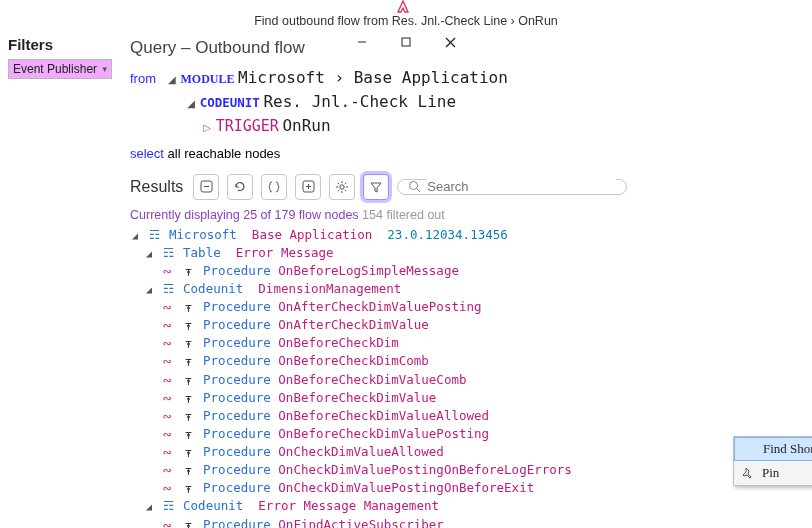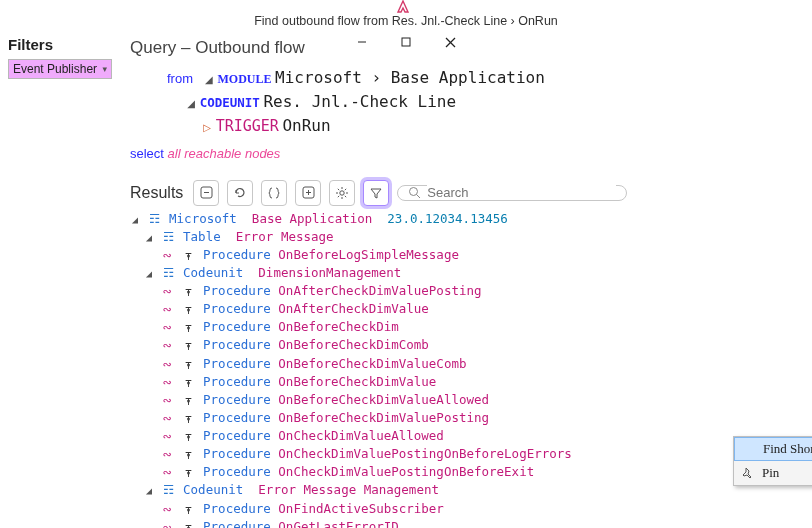--- a/index.html
+++ b/index.html
@@ -10,30 +10,30 @@
   .winbtns { display: flex; gap: 0; }
   .winbtn { width: 44px; height: 28px; display: flex; align-items: center; justify-content: center; }
   .main { display: flex; height: calc(100% - 30px); }
   .sidebar { width: 130px; padding: 6px 8px; }
   .sidebar h2 { font-size: 15px; font-weight: 600; margin-bottom: 6px; }
   .dropdown { border: 1px solid #b8b8b8; background: #f0abfc; padding: 2px 4px; font-size: 12px; display: flex; align-items: center; justify-content: space-between; width: 104px; height: 20px; }
   .dropdown .chev { font-size: 9px; color: #555; }
   .content { flex: 1; padding: 8px 10px 0 0; position: relative; }
   .qtitle { font-size: 17px; color: #444; margin-bottom: 8px; }
   .qline { font-size: 13px; margin-left: 0; line-height: 1.5; }
-  .kw-from { color: #2a2aff; margin-left: 37px; }
+  .kw-from { color: #2a2aff; }
   .kw-module { color: #2a2aff; font-weight: 600; font-family: Liberation Serif, serif; font-size: 12px;}
   .kw-codeunit { color: #2a2aff; font-weight: 600; font-family: Consolas, monospace; font-size: 12.5px;}
   .kw-trigger { color: #c21b7a; font-family: Consolas, monospace; font-size: 15px;}
   .mono { font-family: Consolas, monospace; font-size: 16px; color: #222;}
   .twist { display:inline-block; width:10px; text-align:center; color:#555; font-size:10px;}
   .trigstart { display:inline-block; width:10px; text-align:center; color:#d05a2b; font-size:10px;}
   .kw-select { color: #2a2aff; }
-  .italic { font-style: italic; color: #ec4899; }
-  .resultbar { display: flex; align-items: center; gap: 8px; margin-top: 16px; }
+  .italic { color: #000000; }
+  .resultbar { display: flex; align-items: center; gap: 8px; margin-top: 10px; }
   .resultbar h3 { font-size: 16px; color: #333; font-weight: 500; margin-right: 2px;}
   .iconbtn { width: 26px; height: 26px; border: 1px solid #c7c7c7; border-radius: 4px; display: flex; align-items: center; justify-content: center; background: #fff; }
   .iconbtn.active { box-shadow: 0 0 0 3px rgba(120,80,255,0.35); border-color:#a688ff;}
   .searchbox { flex: 1; max-width: 230px; height: 16px; border: 1px solid #c7c7c7; border-radius: 13px; display: flex; align-items: center; padding: 0 10px; color: #8a8a8a; gap:6px;}
   .searchbox input { border:none; outline:none; flex:1; font-size:13px; color:#333;}
   .summary { font-size: 12.5px; margin-top: 8px; }
   .summary .purple { color: #8a3fc4; }
   .summary .grey { color: #9a9a9a; }
   .tree { margin-top: 4px; font-family: Consolas, monospace; font-size: 12.5px; line-height: 1.45; }
   .trow { white-space: nowrap; }
@@ -167,20 +167,24 @@
         <span>
             <svg width="13" height="13">
               <circle cx="5.5" cy="5.5" r="4" fill="none" stroke="#888"></circle>
               <line x1="8.5" y1="8.5" x2="12" y2="12" stroke="#888"></line>
             </svg>
           </span>
         <input type="text" placeholder="Search" style="">
       </div>
     </div>
 
+    <div class="summary">
+      <span class="purple">Currently displaying 25 of 179 flow nodes</span>
+      <span class="grey">154 filtered out</span>
+    </div>
 
     <div class="tree">
       <div class="trow">
         <span class="twist">◢</span>
         <span class="listicon">☶</span>
         <span class="typecol">Microsoft</span>&nbsp;
         <span class="namecol">Base Application</span>&nbsp;
         <span class="vercol">23.0.12034.13456</span>
       </div>
 

